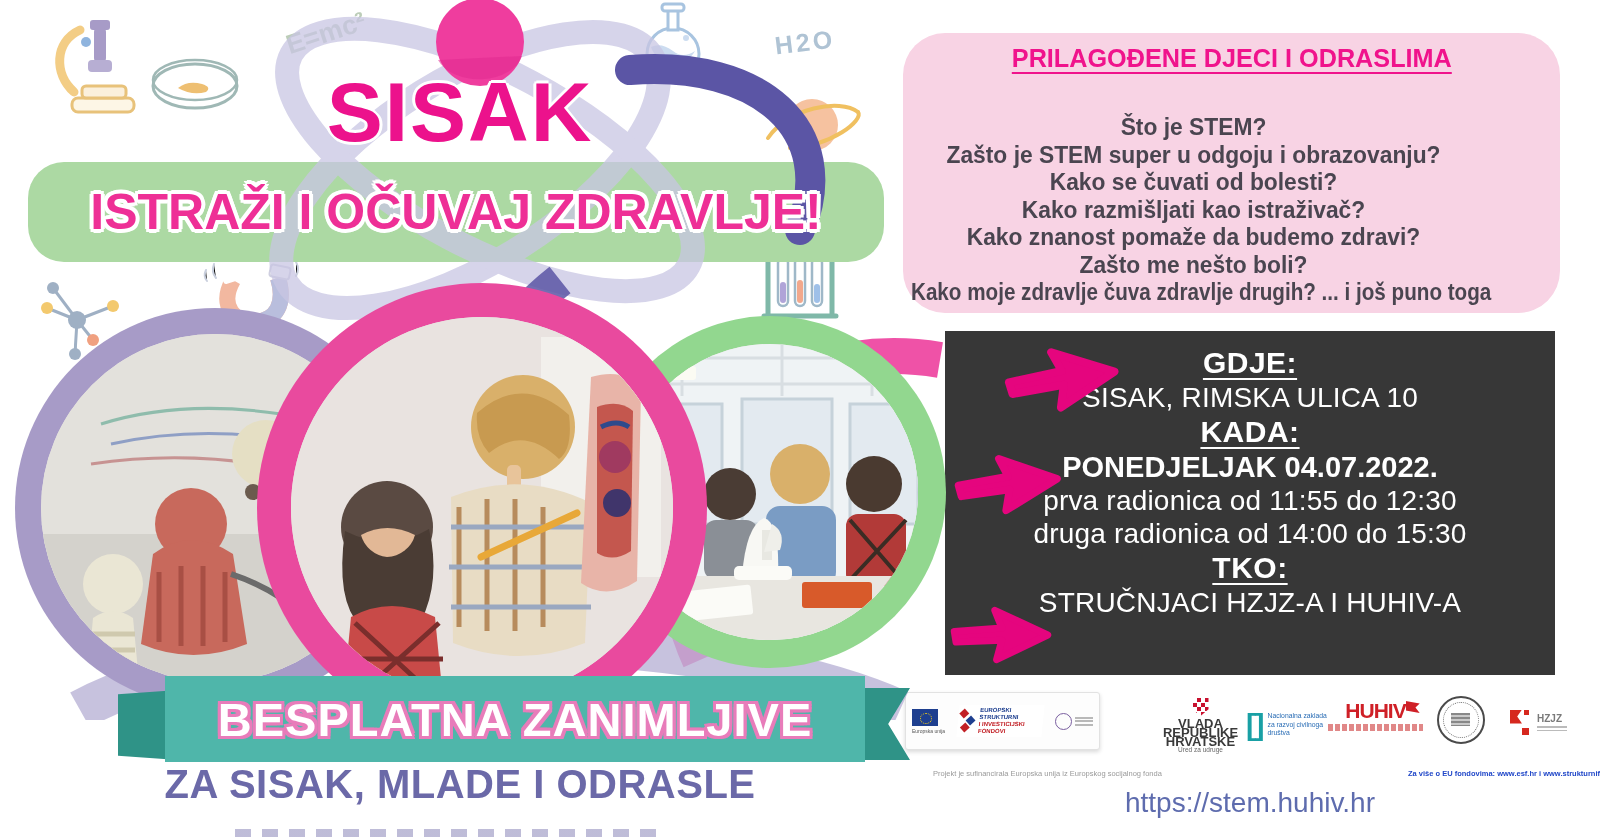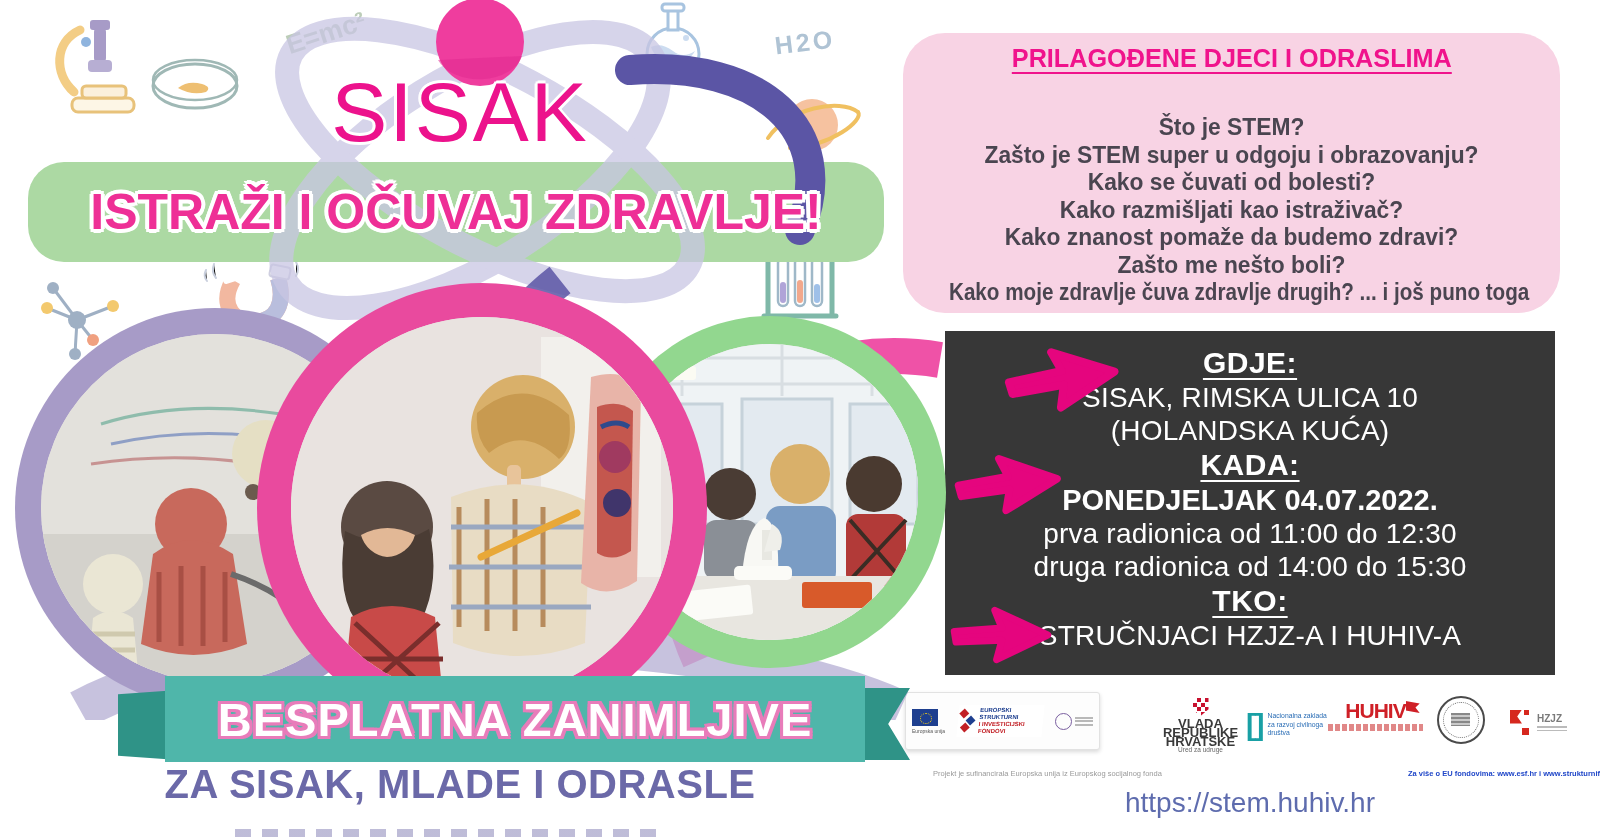--- a/index.html
+++ b/index.html
@@ -3,21 +3,21 @@
 <meta charset="utf-8">
 <style>
   html,body{margin:0;padding:0;background:#fff;}
   #stage{position:relative;width:1600px;height:838px;background:#ffffff;overflow:hidden;
          font-family:"Liberation Sans",sans-serif;}
   .abs{position:absolute;}
   .ctr{display:flex;align-items:center;justify-content:center;text-align:center;}
 
   
   .sisak{left:250px;top:62px;width:420px;height:100px;z-index:6;
-         font-size:84px;font-weight:400;color:#EC128C;letter-spacing:2px;
+         font-size:84px;font-weight:700;color:#EC128C;letter-spacing:2px;
          text-shadow:-3px 0 0 #fff,3px 0 0 #fff,0 -3px 0 #fff,0 3px 0 #fff,-2px -2px 0 #fff,2px 2px 0 #fff;}
   .emc2{left:266px;top:18px;width:120px;font-size:27px;font-weight:700;color:#BCCDB8;
         transform:rotate(-18deg);z-index:2;}
   .h2o{left:760px;top:28px;width:90px;font-size:25px;font-weight:600;color:#AFC3D4;
        letter-spacing:3px;transform:rotate(-7deg);z-index:2;}
   .green-banner{left:28px;top:162px;width:856px;height:100px;background:#ACD9A3;border-radius:36px;z-index:3;}
   .headline{left:28px;top:162px;width:856px;height:100px;z-index:6;
             font-size:50px;font-weight:800;color:#EE2F96;letter-spacing:0;
             text-shadow:-3px -3px 0 #fff,3px -3px 0 #fff,-3px 3px 0 #fff,3px 3px 0 #fff,0 -4px 0 #fff,0 4px 0 #fff,-4px 0 0 #fff,4px 0 0 #fff;}
   .doodle{z-index:2;}
@@ -45,21 +45,21 @@
             font-size:40px;font-weight:800;color:#6B69A8;letter-spacing:0.5px;}
   .cutoff-strip{left:235px;top:829px;width:430px;height:8px;z-index:10;opacity:.55;
     background:repeating-linear-gradient(90deg,#8A86B8 0 16px,transparent 16px 27px);}
 
   
   .topics-blob{left:903px;top:33px;width:657px;height:280px;background:#F8D3E4;border-radius:42px;z-index:1;}
   .topics-title{left:903px;top:42px;width:657px;z-index:2;color:#F0138C;font-weight:800;font-size:26px;
                 line-height:33px;text-align:center;}
   .topics-title .t-line{display:inline-block;transform:scaleX(.97);text-decoration:underline;
                         text-decoration-thickness:2px;text-underline-offset:5px;}
-  .questions{left:903px;top:113px;width:657px;z-index:2;color:#4A4550;font-weight:600;font-size:24px;
+  .questions{left:865px;top:113px;width:657px;z-index:2;color:#4A4550;font-weight:600;font-size:24px;
              line-height:27.5px;text-align:center;}
   .questions .q{transform:scaleX(.95);transform-origin:center;white-space:nowrap;}
   .questions .q-wide{transform:scaleX(.86);}
 
   .darkbox{left:945px;top:331px;width:610px;height:344px;background:#373737;z-index:3;}
   .darkbox-inner{position:absolute;left:0;top:14px;width:100%;display:flex;flex-direction:column;
                  align-items:center;color:#fff;text-align:center;}
   .db-head{font-size:30px;font-weight:800;letter-spacing:.5px;line-height:36px;
            text-decoration:underline;text-decoration-thickness:2px;text-underline-offset:5px;}
   .db-line{font-size:28px;font-weight:400;line-height:33px;letter-spacing:.2px;}
@@ -327,24 +327,23 @@
     </svg>
     <svg class="arrow" style="left:8px;top:118px;transform:rotate(-6deg);" width="110" height="70" viewBox="0 0 118 72">
       <path d="M6 32 L60 28 L52 8 L112 36 L54 64 L60 42 L8 44 Z" fill="#E5057E" stroke="#E5057E" stroke-width="8" stroke-linejoin="round"></path>
     </svg>
     <svg class="arrow" style="left:4px;top:272px;" width="104" height="64" viewBox="0 0 118 72">
       <path d="M6 32 L60 28 L52 8 L112 36 L54 64 L60 42 L8 44 Z" fill="#E5057E" stroke="#E5057E" stroke-width="8" stroke-linejoin="round"></path>
     </svg>
     <div class="darkbox-inner">
       <div class="db-head">GDJE:</div>
       <div class="db-line">SISAK, RIMSKA ULICA 10</div>
-      <div class="db-line">(HOLANDSKA KUĆA)</div>
       <div class="db-head">KADA:</div>
       <div class="db-strong">PONEDJELJAK 04.07.2022.</div>
-      <div class="db-line">prva radionica od 11:00 do 12:30</div>
+      <div class="db-line">prva radionica od 11:55 do 12:30</div>
       <div class="db-line">druga radionica od 14:00 do 15:30</div>
       <div class="db-head">TKO:</div>
       <div class="db-line">STRUČNJACI HZJZ-A I HUHIV-A</div>
     </div>
   </div>
 
   <div class="abs eu-ribbon logos">
     <div>
       <div class="eu-flag"></div>
       <div class="eu-flag-cap">Europska unija</div>

